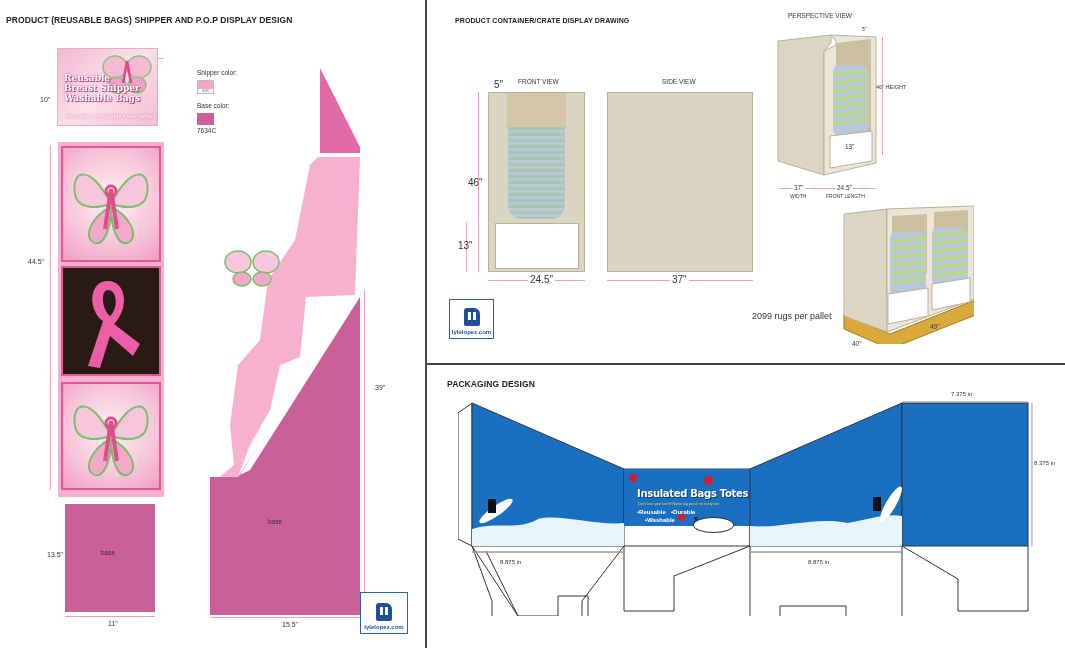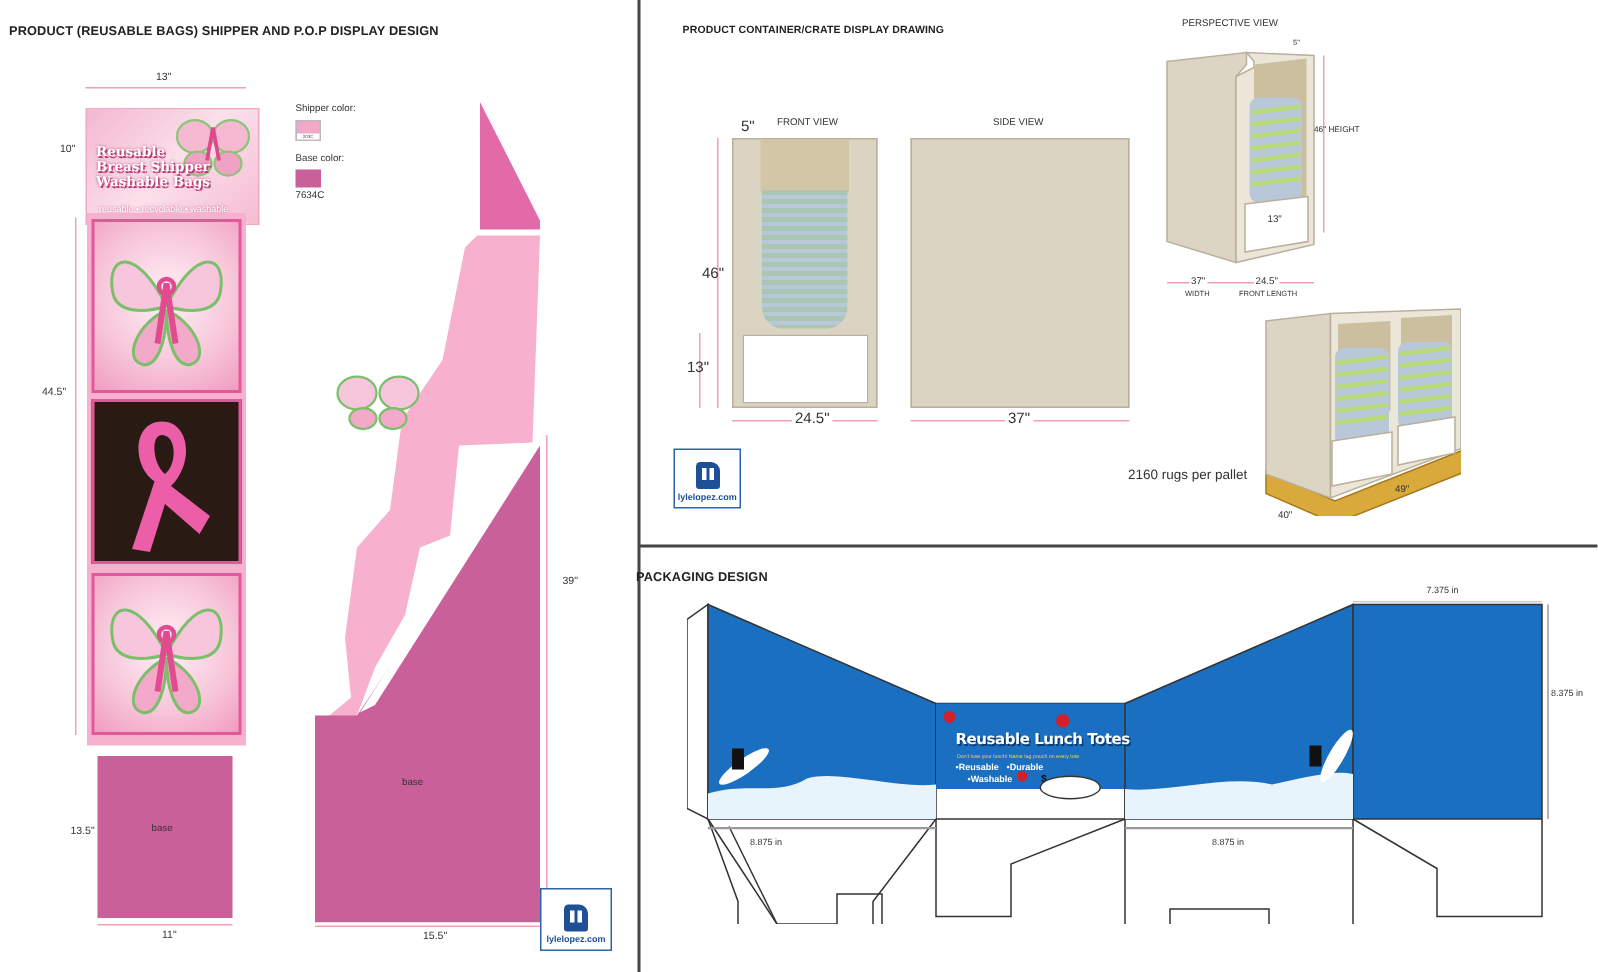--- a/index.html
+++ b/index.html
@@ -25,21 +25,21 @@
 <body>
 
 <div class="vdiv"></div>
 <div class="hdiv"></div>
 
 <div class="abs title" style="left:6px;top:15px;">PRODUCT (REUSABLE BAGS) SHIPPER AND P.O.P DISPLAY DESIGN</div>
 
 <div class="abs dim" style="left:104px;top:48px;">13"</div>
 <div class="abs pinkline" style="left:57px;top:58px;width:107px;height:1px;"></div>
 <div class="abs dim" style="left:40px;top:96px;">10"</div>
-<div class="abs" style="left:57px;top:72px;width:116px;height:78px;background:linear-gradient(135deg,#f3b8d0,#fbe0ea 50%,#f5bcd3);border:1px solid #f0a8c4;">
+<div class="abs" style="left:57px;top:48px;width:101px;height:78px;background:linear-gradient(135deg,#f3b8d0,#fbe0ea 50%,#f5bcd3);border:1px solid #f0a8c4;">
   <svg class="abs" style="right:4px;top:4px;" width="52" height="42" viewBox="0 0 52 42">
     <ellipse cx="14" cy="14" rx="12" ry="11" fill="#f6b9d2" stroke="#8cc47a" stroke-width="1.5"></ellipse>
     <ellipse cx="38" cy="14" rx="12" ry="11" fill="#f6b9d2" stroke="#8cc47a" stroke-width="1.5"></ellipse>
     <ellipse cx="16" cy="32" rx="9" ry="8" fill="#f0a2c4" stroke="#8cc47a" stroke-width="1.5"></ellipse>
     <ellipse cx="36" cy="32" rx="9" ry="8" fill="#f0a2c4" stroke="#8cc47a" stroke-width="1.5"></ellipse>
     <path d="M26 8 L22 30 M26 8 L30 30" stroke="#e3468d" stroke-width="2.5" fill="none"></path>
   </svg>
   <div class="abs" style="left:6px;top:24px;font-family:'DejaVu Serif',serif;font-size:9px;font-weight:bold;color:#fff;text-shadow:0 0 2px #b83c78,1px 1px 0 #b83c78;line-height:10px;">
     <div>Reusable</div>
     <div>Breast Shipper</div>
@@ -190,25 +190,25 @@
     <line x1="91" y1="32" x2="125" y2="28"></line>
       <line x1="91" y1="40" x2="125" y2="36"></line>
       <line x1="91" y1="48" x2="125" y2="44"></line>
     <line x1="91" y1="56" x2="125" y2="52"></line>
       <line x1="91" y1="64" x2="125" y2="60"></line>
       <line x1="91" y1="72" x2="125" y2="68"></line>
   </g>
   <polygon points="46,90 86,84 86,112 46,120" fill="#fff" stroke="#b9af9b"></polygon>
   <polygon points="90,80 128,74 128,98 90,106" fill="#fff" stroke="#b9af9b"></polygon>
 </svg>
-<div class="abs" style="left:752px;top:311px;font-size:9px;color:#333;">2160 rugs per pallet</div>
+<div class="abs" style="left:752px;top:311px;font-size:9px;color:#333;">2099 rugs per pallet</div>
 <div class="abs small" style="left:852px;top:340px;">40"</div>
 <div class="abs small" style="left:930px;top:323px;">49"</div>
 
-<div class="abs title" style="left:424px;top:379px;">PACKAGING DESIGN</div>
+<div class="abs title" style="left:447px;top:379px;">PACKAGING DESIGN</div>
 
 <svg class="abs" style="left:458px;top:401px;" width="580" height="215" viewBox="0 0 580 215">
 
   <polygon points="0,12 14,2 14,145 0,138" fill="#fff" stroke="#333" stroke-width="1"></polygon>
 
   <polygon points="14,2 166,68 166,145 14,145" fill="#1a6fc0" stroke="#333" stroke-width="1"></polygon>
 
   <rect x="166" y="68" width="126" height="77" fill="#fff" stroke="#333" stroke-width="1"></rect>
   <rect x="166" y="68" width="126" height="57" fill="#1a6fc0"></rect>
 
@@ -234,21 +234,21 @@
   <line x1="14" y1="151" x2="166" y2="151" stroke="#999" stroke-width="1.5"></line>
   <line x1="292" y1="151" x2="444" y2="151" stroke="#999" stroke-width="1.5"></line>
   <line x1="444" y1="0" x2="570" y2="0" stroke="#999" stroke-width="1"></line>
   <line x1="574" y1="2" x2="574" y2="145" stroke="#999" stroke-width="1"></line>
 </svg>
 
 <div class="abs" style="left:629px;top:474px;width:8px;height:8px;border-radius:50%;background:#d11f2c;"></div>
 <div class="abs" style="left:704px;top:476px;width:9px;height:9px;border-radius:50%;background:#d11f2c;"></div>
 <div class="abs" style="left:678px;top:514px;width:7px;height:7px;border-radius:50%;background:#d11f2c;"></div>
 
-<div class="abs" style="left:637px;top:488px;font-family:'DejaVu Sans',sans-serif;font-weight:bold;font-size:10px;color:#fff;text-shadow:1px 1px 0 #0a3a70;letter-spacing:-0.3px;">Reusable Lunch Totes</div>
+<div class="abs" style="left:637px;top:488px;font-family:'DejaVu Sans',sans-serif;font-weight:bold;font-size:10px;color:#fff;text-shadow:1px 1px 0 #0a3a70;letter-spacing:-0.3px;">Insulated Bags Totes</div>
 <div class="abs" style="left:638px;top:502px;font-size:3.5px;color:#f5d742;">Don't lose your lunch! Name tag pouch on every tote</div>
 <div class="abs" style="left:637px;top:509px;font-size:6px;color:#fff;font-weight:bold;">•Reusable</div>
 <div class="abs" style="left:671px;top:509px;font-size:6px;color:#fff;font-weight:bold;">•Durable</div>
 <div class="abs" style="left:645px;top:517px;font-size:6px;color:#fff;font-weight:bold;">•Washable</div>
 <div class="abs" style="left:694px;top:516px;font-size:7px;color:#111;font-weight:bold;">$</div>
 <div class="abs" style="left:693px;top:517px;width:41px;height:16px;border-radius:50%;background:#fff;border:1px solid #333;"></div>
 
 <div class="abs" style="left:500px;top:559px;font-size:6px;color:#333;">8.875 in</div>
 <div class="abs" style="left:808px;top:559px;font-size:6px;color:#333;">8.875 in</div>
 <div class="abs" style="left:951px;top:391px;font-size:6px;color:#333;">7.375 in</div>

